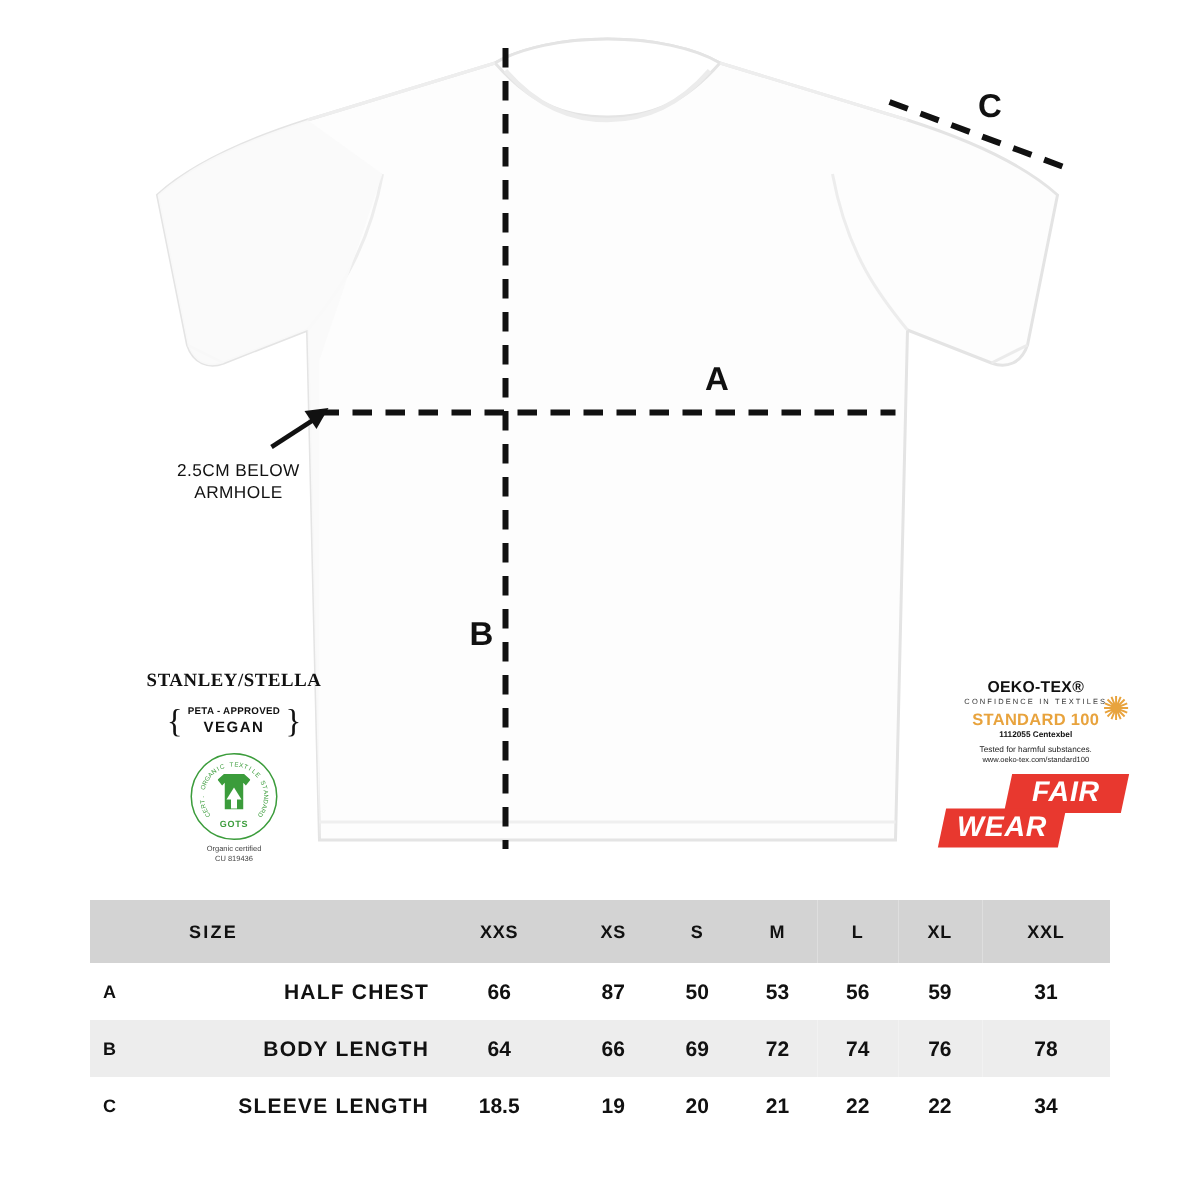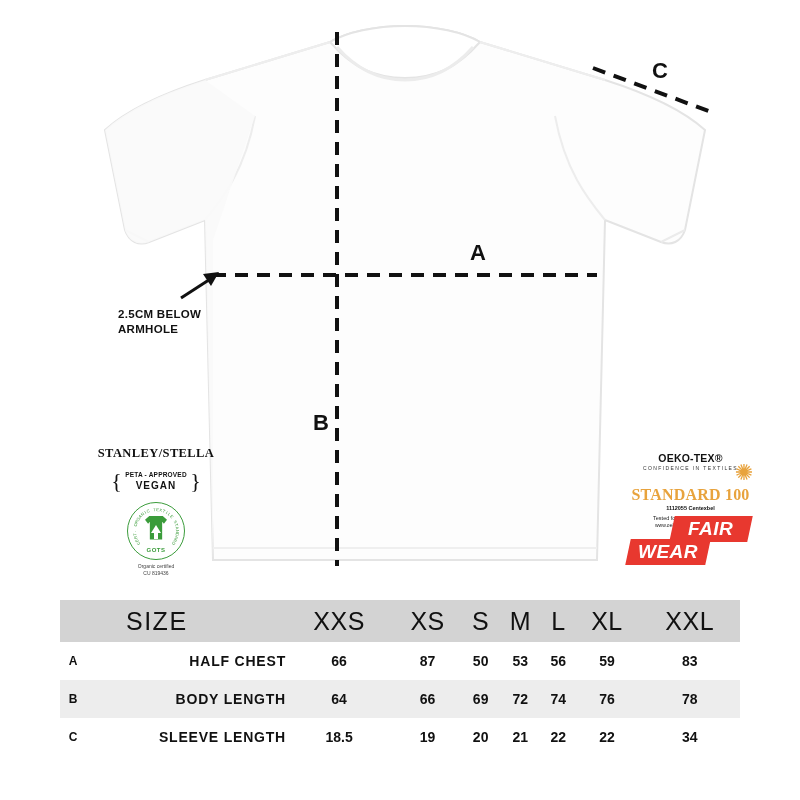--- a/index.html
+++ b/index.html
@@ -44,25 +44,26 @@
   #letter-a { left: 470px; top: 240px; }
   #letter-b { left: 313px; top: 410px; }
   #letter-c { left: 652px; top: 58px; }
 
   .note-text {
     position: absolute;
     left: 118px;
     top: 307px;
     font-family: "Liberation Sans", sans-serif;
     font-size: 11.5px;
-    font-weight: bold;
+    font-weight: normal;
     color: #111111;
     line-height: 15px;
     letter-spacing: 0.3px;
     white-space: pre-line;
+    text-align: center;
   }
 
   
   .brand-block {
     position: absolute;
     left: 96px;
     top: 446px;
     width: 120px;
     text-align: center;
   }
@@ -190,26 +191,25 @@
     color: #111;
     letter-spacing: 0.2px;
   }
   .oeko-sub {
     font-size: 5px;
     letter-spacing: 1.4px;
     color: #333;
     margin-top: 1px;
   }
   .oeko-standard {
-    font-size: 16px;
+    font-size: 11px;
     font-weight: bold;
     color: #e8a33d;
     letter-spacing: 0.2px;
-    margin-top: 15px;
-    font-family: Liberation Serif, serif;
+    margin-top: 3px;
   }
   .oeko-code {
     font-size: 5.5px;
     font-weight: bold;
     color: #111;
     margin-top: 1px;
   }
   .oeko-tested {
     font-size: 5.5px;
     color: #222;
@@ -282,22 +282,22 @@
   .size-table th, .size-table td {
     padding: 0;
     text-align: center;
     color: #111111;
   }
   .size-table thead tr {
     background: #d3d3d3;
     height: 42px;
   }
   .size-table thead th {
-    font-size: 25px;
-    font-weight: normal;
+    font-size: 12px;
+    font-weight: bold;
     letter-spacing: 0.5px;
   }
   .size-table thead th.col-key { width: 26px; }
   .size-table thead th.col-name {
     width: 160px;
     text-align: left;
     padding-left: 40px;
     letter-spacing: 1.5px;
   }
   .size-table tbody tr { height: 38px; }
@@ -472,21 +472,21 @@
     <tbody>
       <tr>
         <td class="col-key">A</td>
         <td class="col-name">HALF CHEST</td>
         <td class="val">66</td>
         <td class="val">87</td>
         <td class="val">50</td>
         <td class="val">53</td>
         <td class="val">56</td>
         <td class="val">59</td>
-        <td class="val">83</td>
+        <td class="val">31</td>
       </tr>
       <tr class="alt">
         <td class="col-key">B</td>
         <td class="col-name">BODY LENGTH</td>
         <td class="val">64</td>
         <td class="val">66</td>
         <td class="val">69</td>
         <td class="val">72</td>
         <td class="val">74</td>
         <td class="val">76</td>

